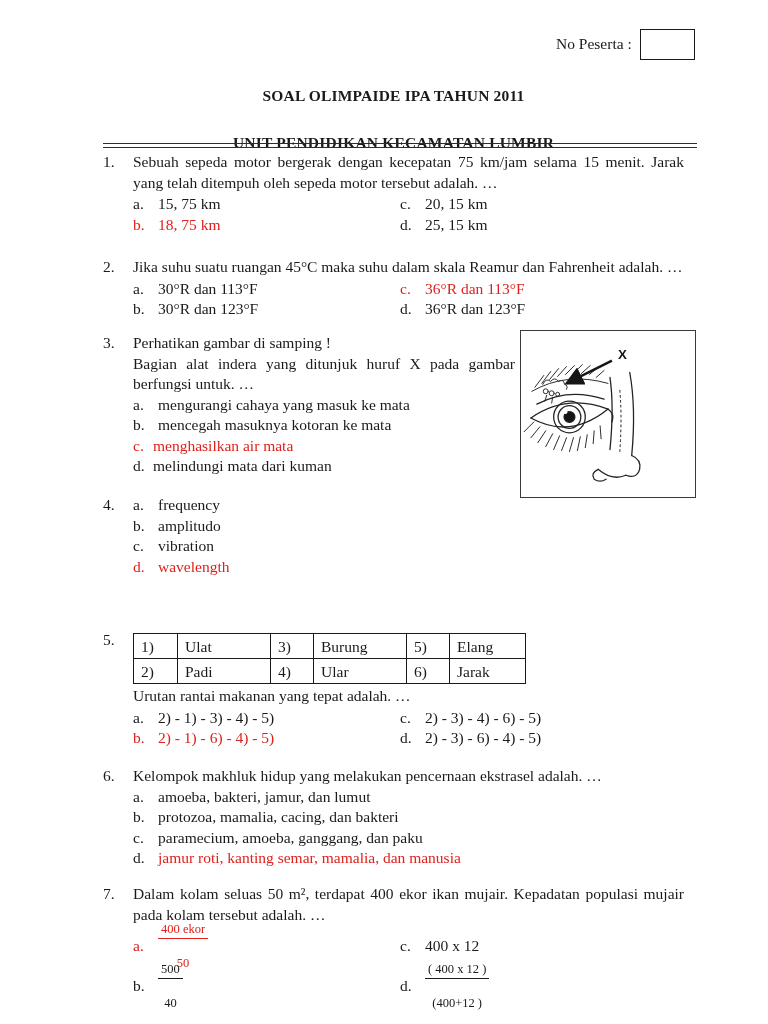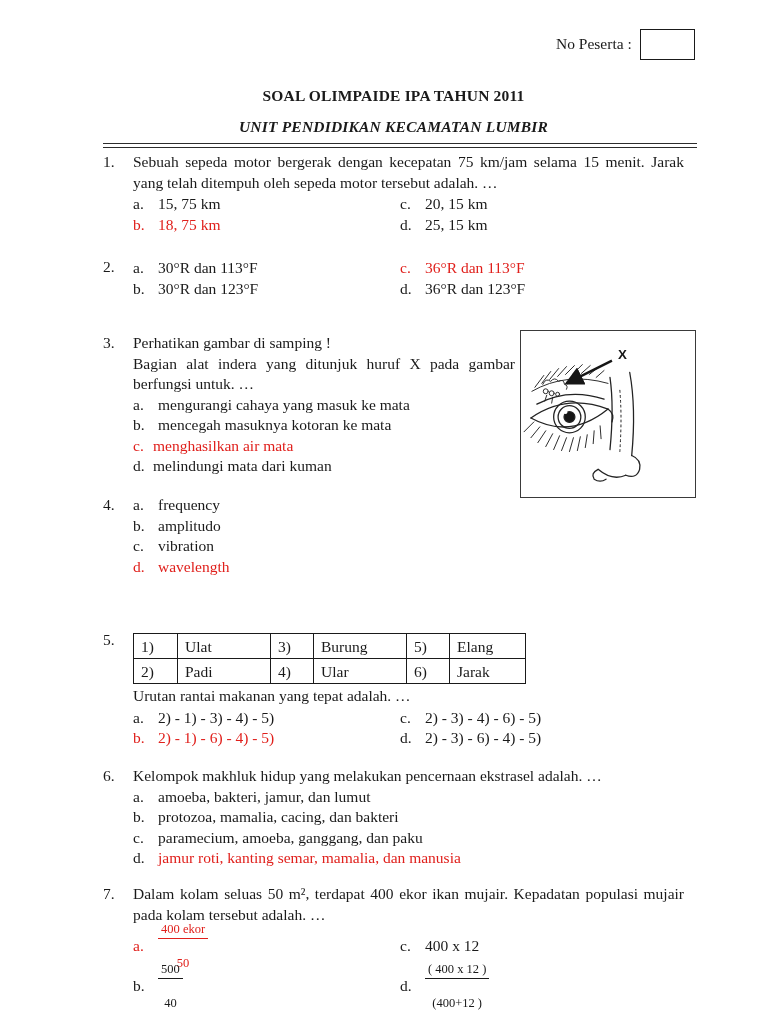--- a/index.html
+++ b/index.html
@@ -8,21 +8,21 @@
   .page {
     position:relative; width:768px; height:1024px; margin:0 auto; background:#fff;
     font-family:"Liberation Serif","DejaVu Serif",serif; color:var(--ink);
     font-size:15.5px; line-height:20.5px; overflow:hidden;
   }
   
   .nopeserta { position:absolute; top:29px; left:556px; display:flex; align-items:center; }
   .np-box { display:inline-block; width:55px; height:31px; border:1.7px solid #1a1a1a; margin-left:8px; }
   .title, .subtitle { position:absolute; left:103px; width:581px; text-align:center; font-weight:bold; letter-spacing:.2px; }
   .title { top:86px; }
-  .subtitle { top:117px;font-style:italic; }
+  .subtitle { top:133px; }
   .rule { position:absolute; top:143px; left:103px; width:594px; height:5px;
           border-top:1.8px solid #2c2c2c; border-bottom:1.8px solid #2c2c2c; }
   
   .q { position:absolute; left:103px; width:581px; display:flex; }
   .qnum { width:30px; flex:none; }
   .qbody { flex:1; min-width:0; }
   .qtext { margin:0; }
   .just { text-align:justify; }
   .q3w { max-width:382px; }
   .q4w { max-width:378px; }
@@ -85,20 +85,21 @@
               <span>25, 15 km</span>
             </div>
         </div>
       </div>
     </div>
   </div>
 
   <div class="q" style="top:257px">
     <div class="qnum">2.</div>
     <div class="qbody">
+      <p class="qtext">Jika suhu suatu ruangan 45°C maka suhu dalam skala Reamur dan Fahrenheit adalah. …</p>
       <div class="optcols">
         <div class="col-l">
           <div class="opt">
               <span class="ol">a.</span>
               <span>30°R dan 113°F</span>
             </div>
           <div class="opt">
               <span class="ol">b.</span>
               <span>30°R dan 123°F</span>
             </div>

